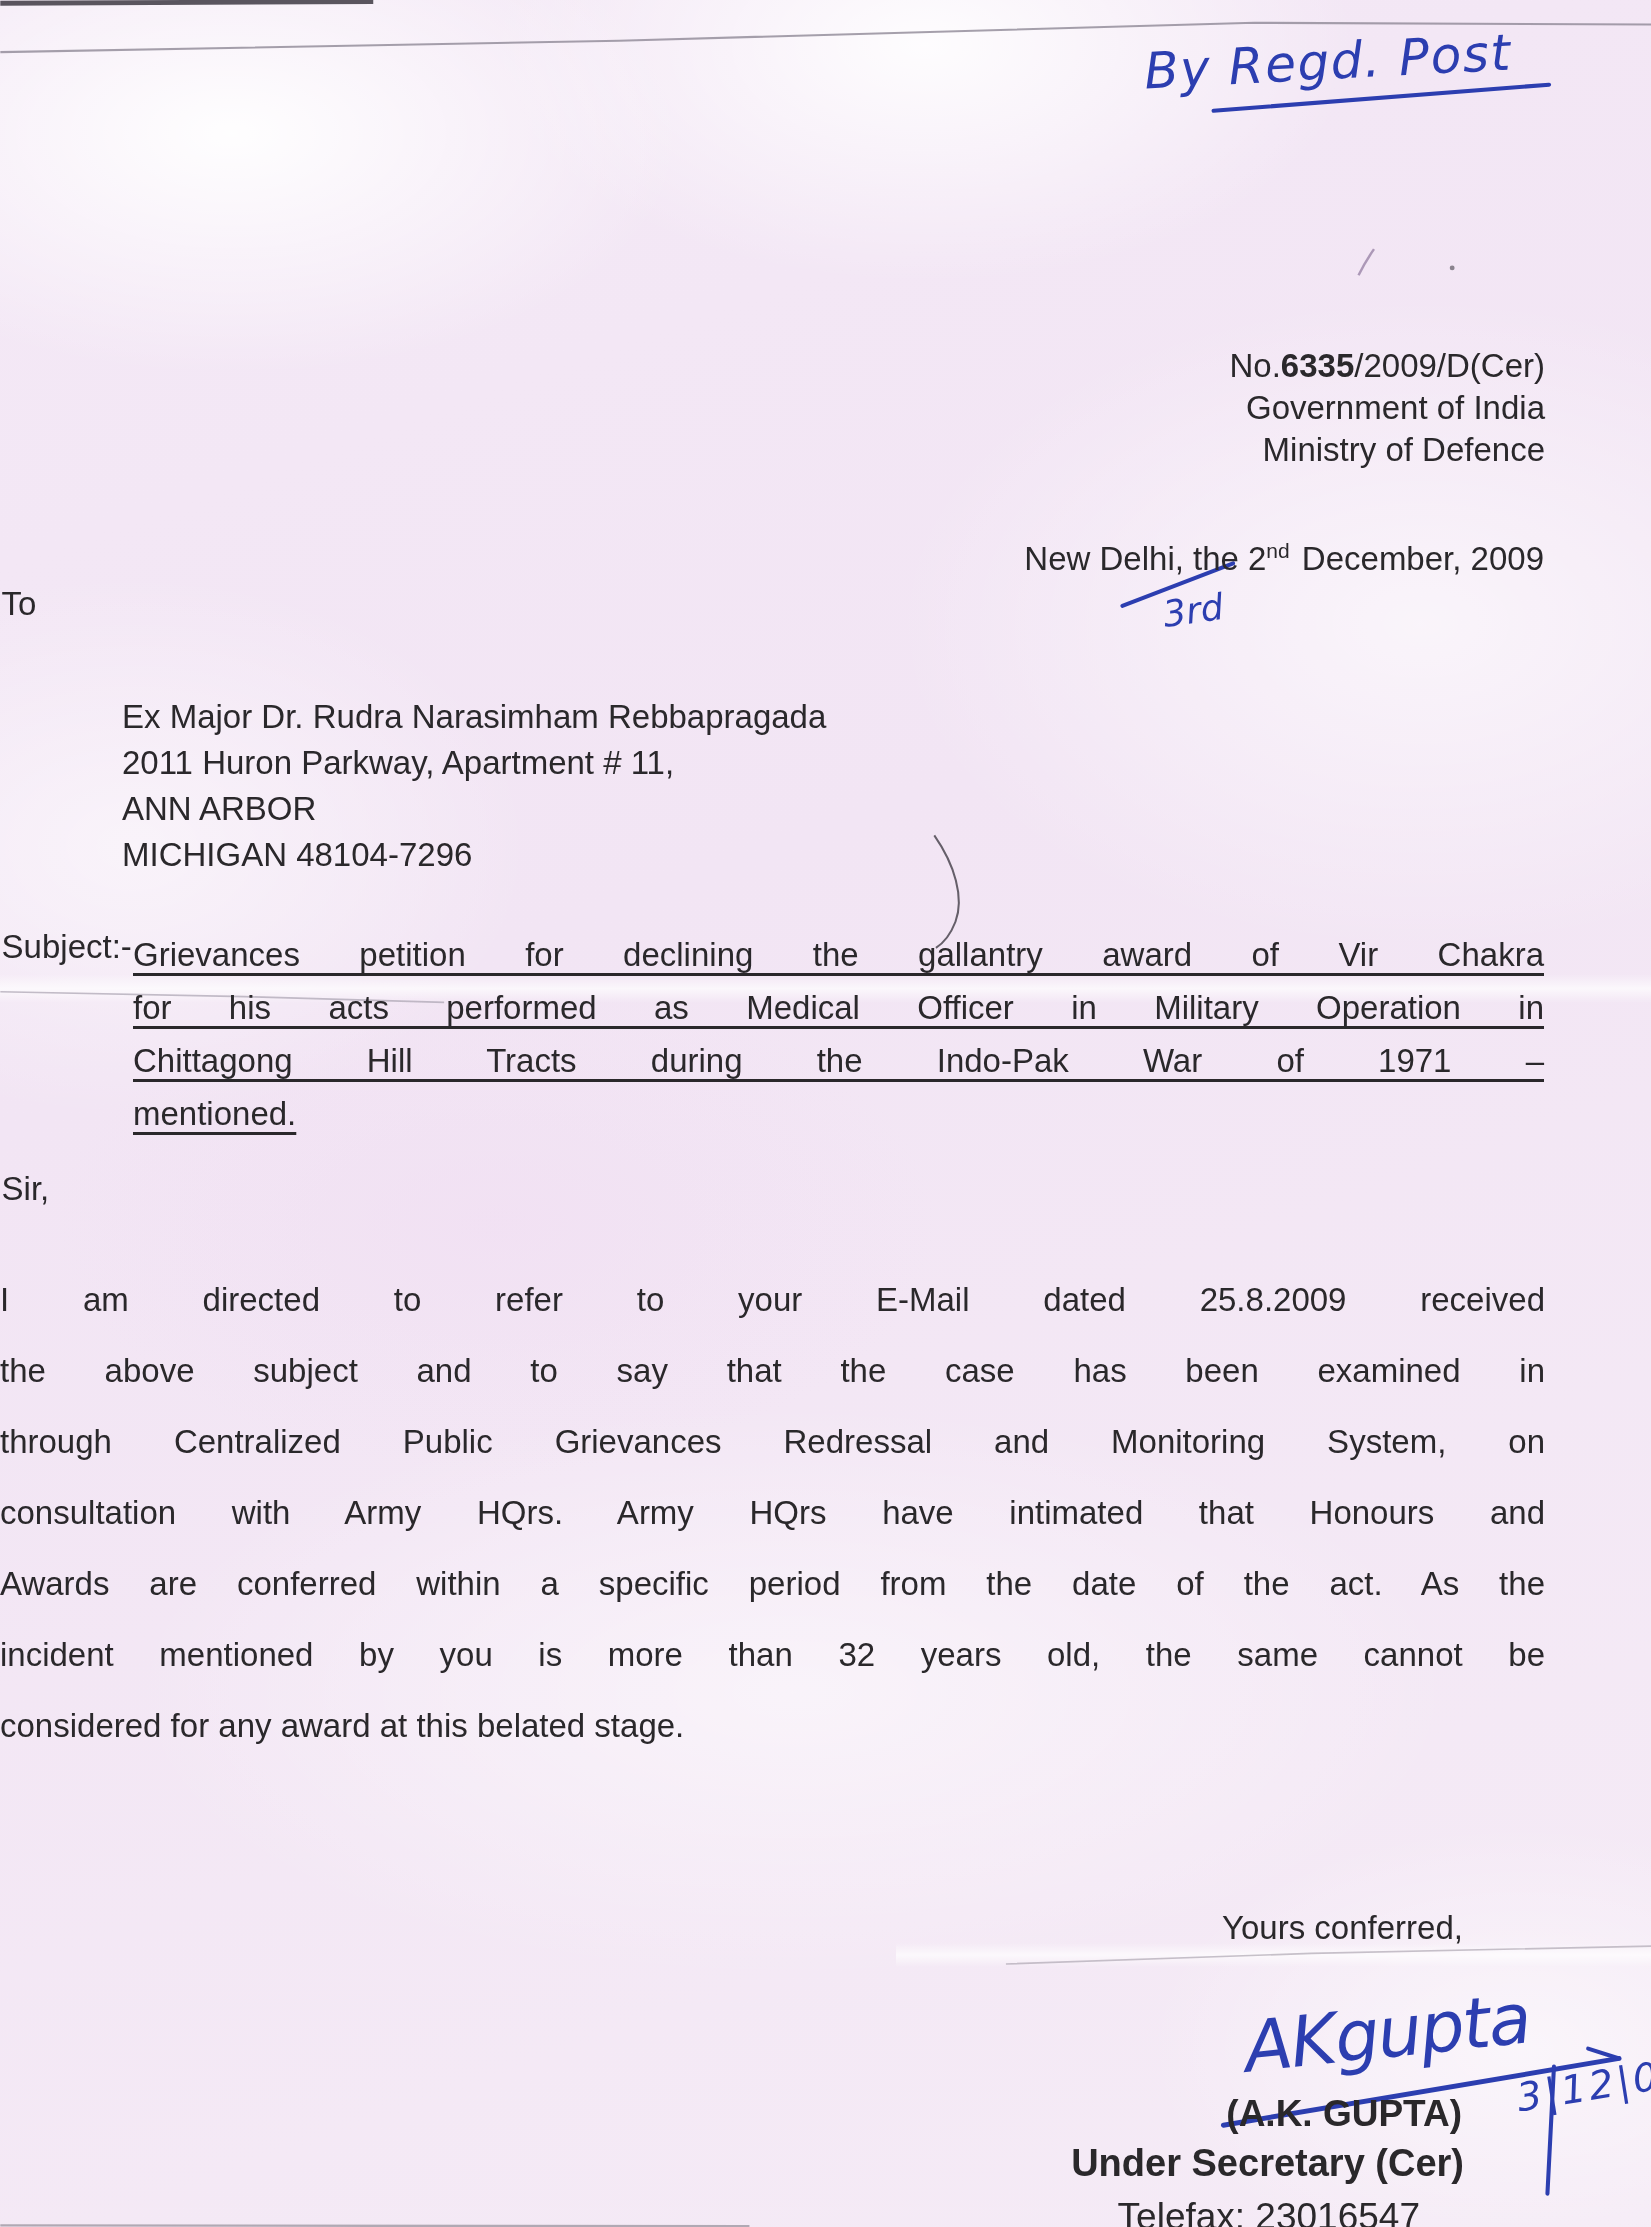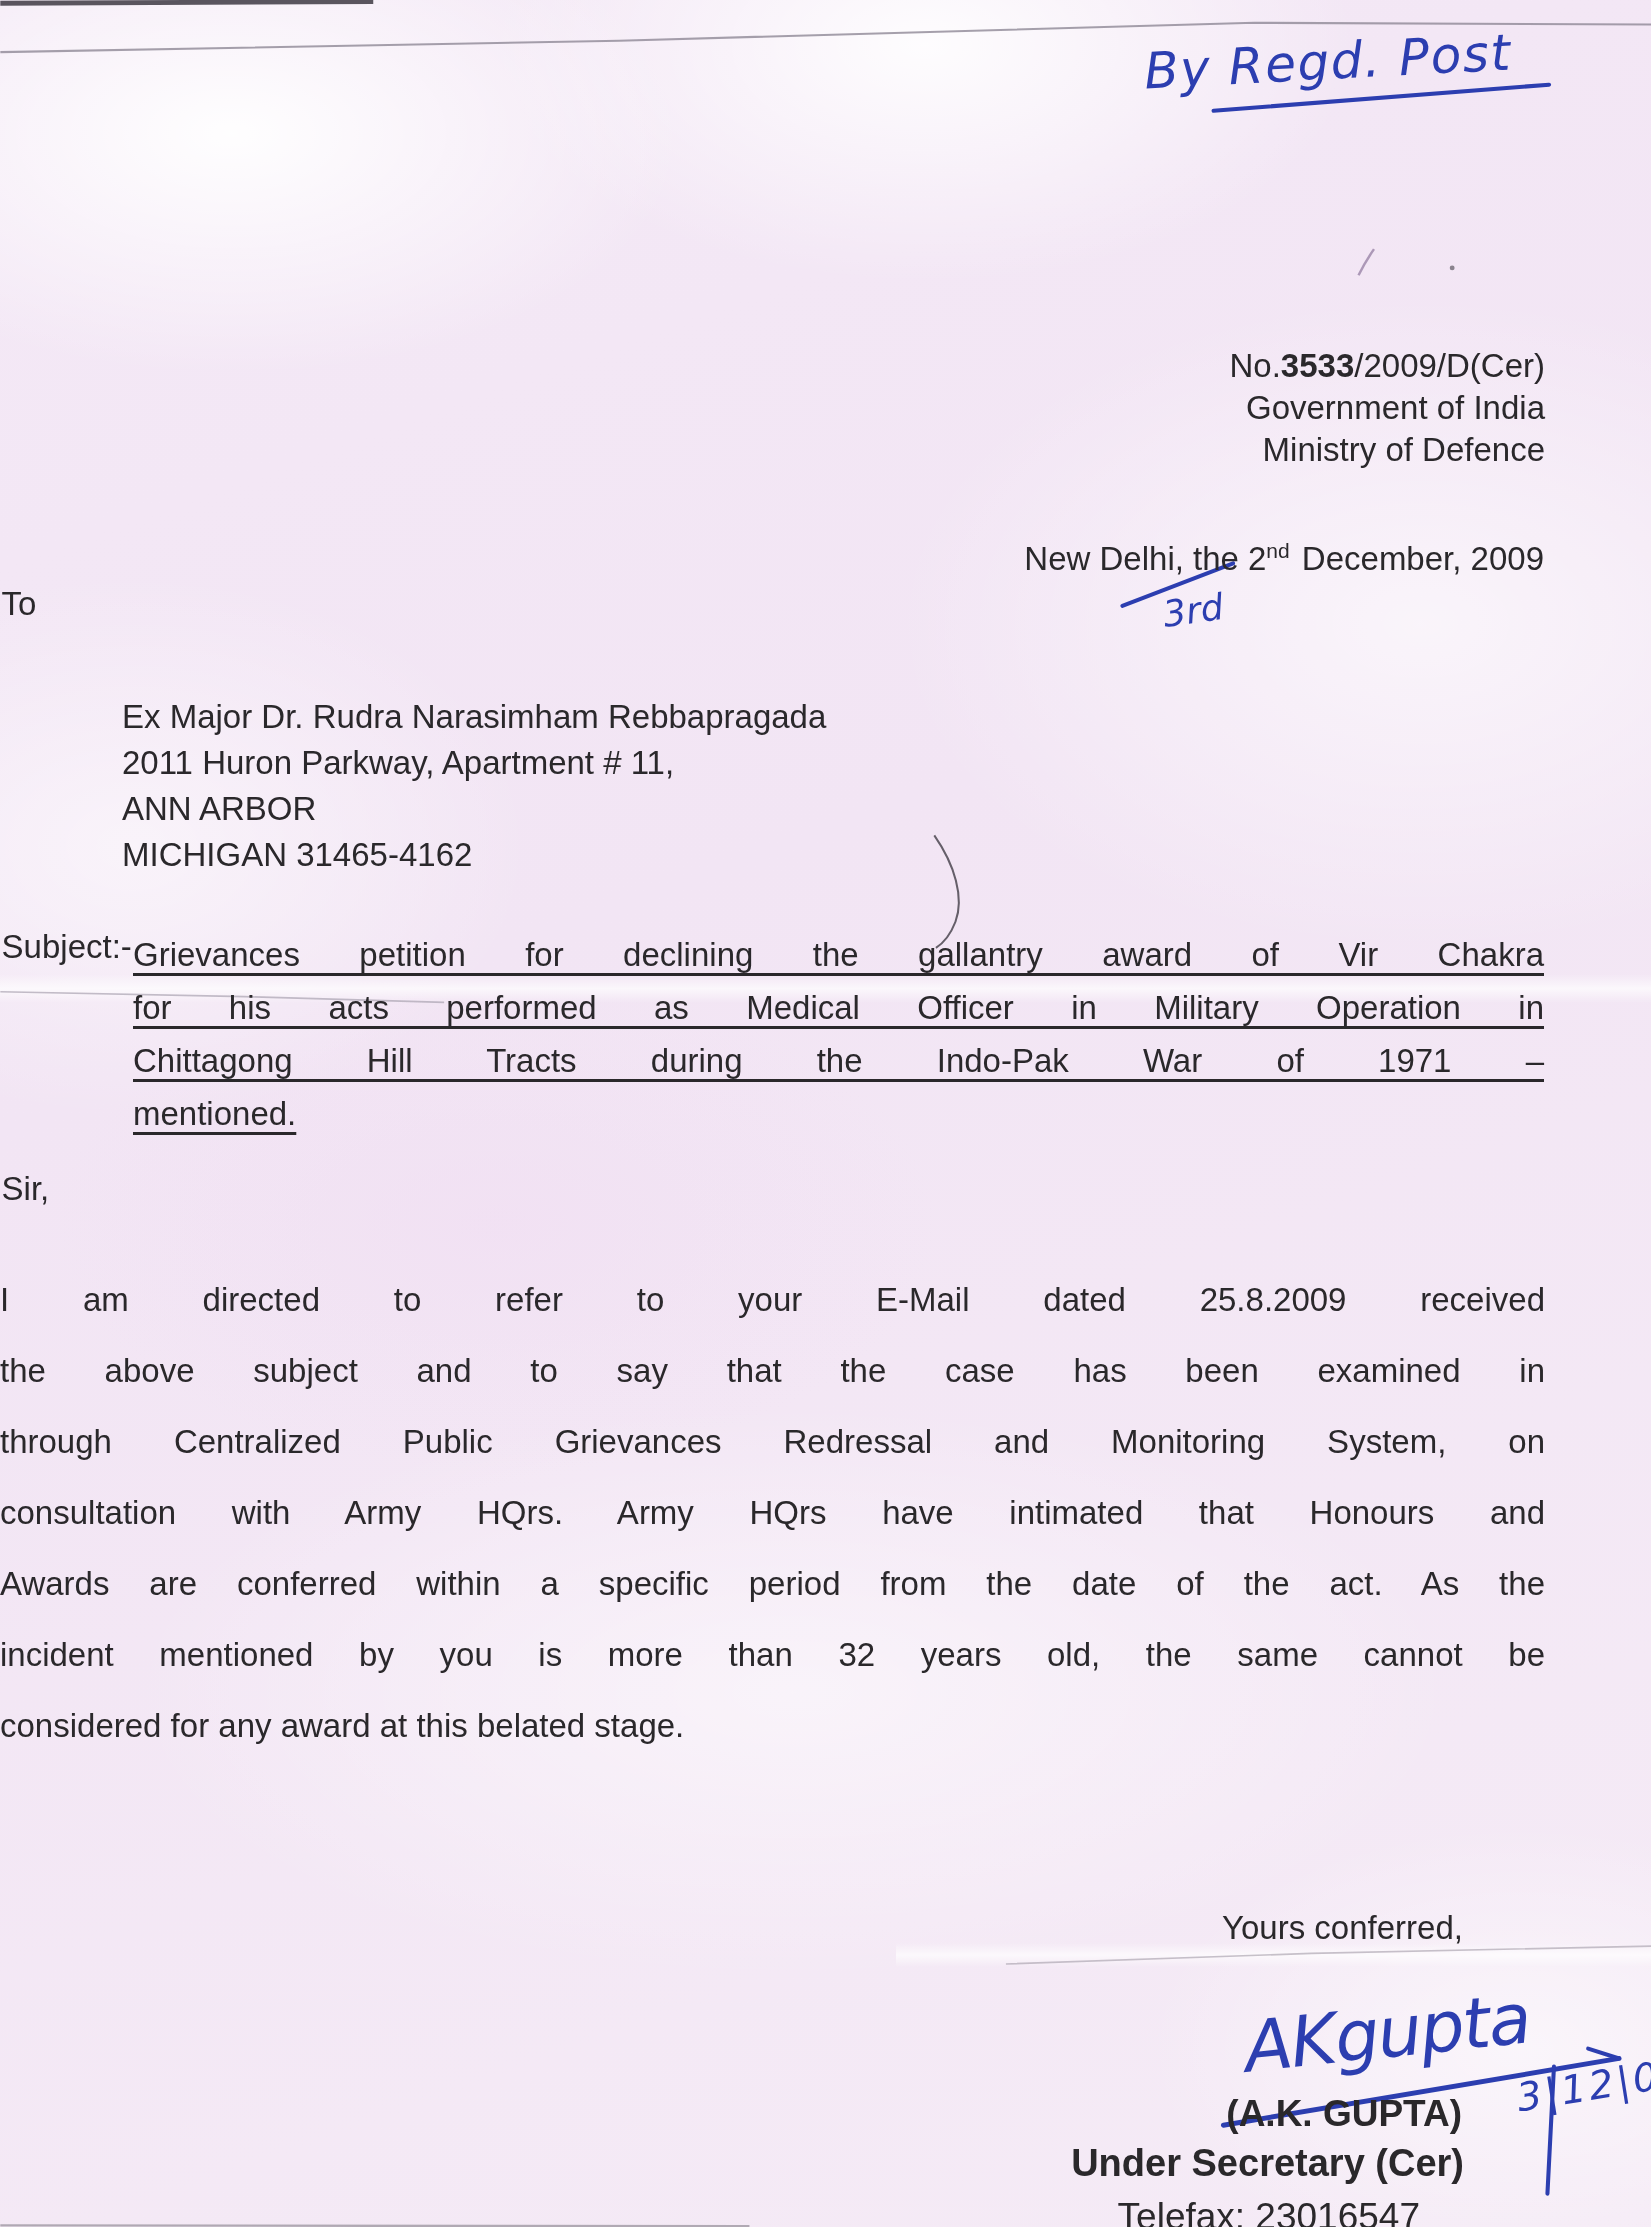--- a/index.html
+++ b/index.html
@@ -57,37 +57,37 @@
     <line x1="1490" y1="136" x2="1902" y2="104" stroke="#2c3eb0" stroke-width="5" stroke-linecap="round"></line>
     <line x1="1378" y1="744" x2="1514" y2="692" stroke="#2c3eb0" stroke-width="5" stroke-linecap="round"></line>
     <line x1="1502" y1="2610" x2="1988" y2="2528" stroke="#2c3eb0" stroke-width="6" stroke-linecap="round"></line>
     <line x1="1988" y1="2528" x2="1950" y2="2516" stroke="#2c3eb0" stroke-width="5" stroke-linecap="round"></line>
     <line x1="1908" y1="2538" x2="1900" y2="2694" stroke="#2c3eb0" stroke-width="5" stroke-linecap="round"></line>
   </svg>
 
   <div class="abs pen" style="left:1144px;top:33px;font-size:50px;transform:rotate(-3deg);letter-spacing:1.6px;">By Regd. Post</div>
 
   <div class="abs r" style="right:107px;top:345px;width:733px;">
-    <span class="ref-line"><span>No.</span><span class="b">3533</span><span>/2009/D(Cer)</span></span>
+    <span class="ref-line"><span>No.</span><span class="b">6335</span><span>/2009/D(Cer)</span></span>
     <span class="ref-line">Government of India</span>
     <span class="ref-line">Ministry of Defence</span>
   </div>
 
   <div class="abs r line" style="right:108px;top:539px;font-size:33px;">
     <span>New Delhi, the</span><span style="display:inline-block;width:9px;"></span><span>2</span><sup class="ord">nd</sup><span style="display:inline-block;width:12.2px;"></span><span>December, 2009</span>
   </div>
 
   <div class="abs pen" style="left:1163px;top:590px;font-size:36px;transform:rotate(-8deg);">3rd</div>
 
   <div class="abs" style="left:1.6px;top:585px;font-size:33px;">To</div>
   <div class="abs" style="left:122px;top:694px;width:1059px;">
     <span class="addr-line">Ex Major Dr. Rudra Narasimham Rebbapragada</span>
     <span class="addr-line">2011 Huron Parkway, Apartment # 11,</span>
     <span class="addr-line">ANN ARBOR</span>
-    <span class="addr-line">MICHIGAN 31465-4162</span>
+    <span class="addr-line">MICHIGAN 48104-7296</span>
   </div>
 
   <div class="abs" style="left:1.6px;top:928px;font-size:33px;">Subject:-</div>
   <div class="abs" style="left:133px;top:928px;width:1411px;">
     <span class="subject-line u just">Grievances petition for declining the gallantry award of Vir Chakra</span>
     <span class="subject-line u just">for his acts performed as Medical Officer in Military Operation in</span>
     <span class="subject-line u just">Chittagong Hill Tracts during the Indo-Pak War of 1971 –</span>
     <span class="subject-line u">mentioned.</span>
   </div>
 

